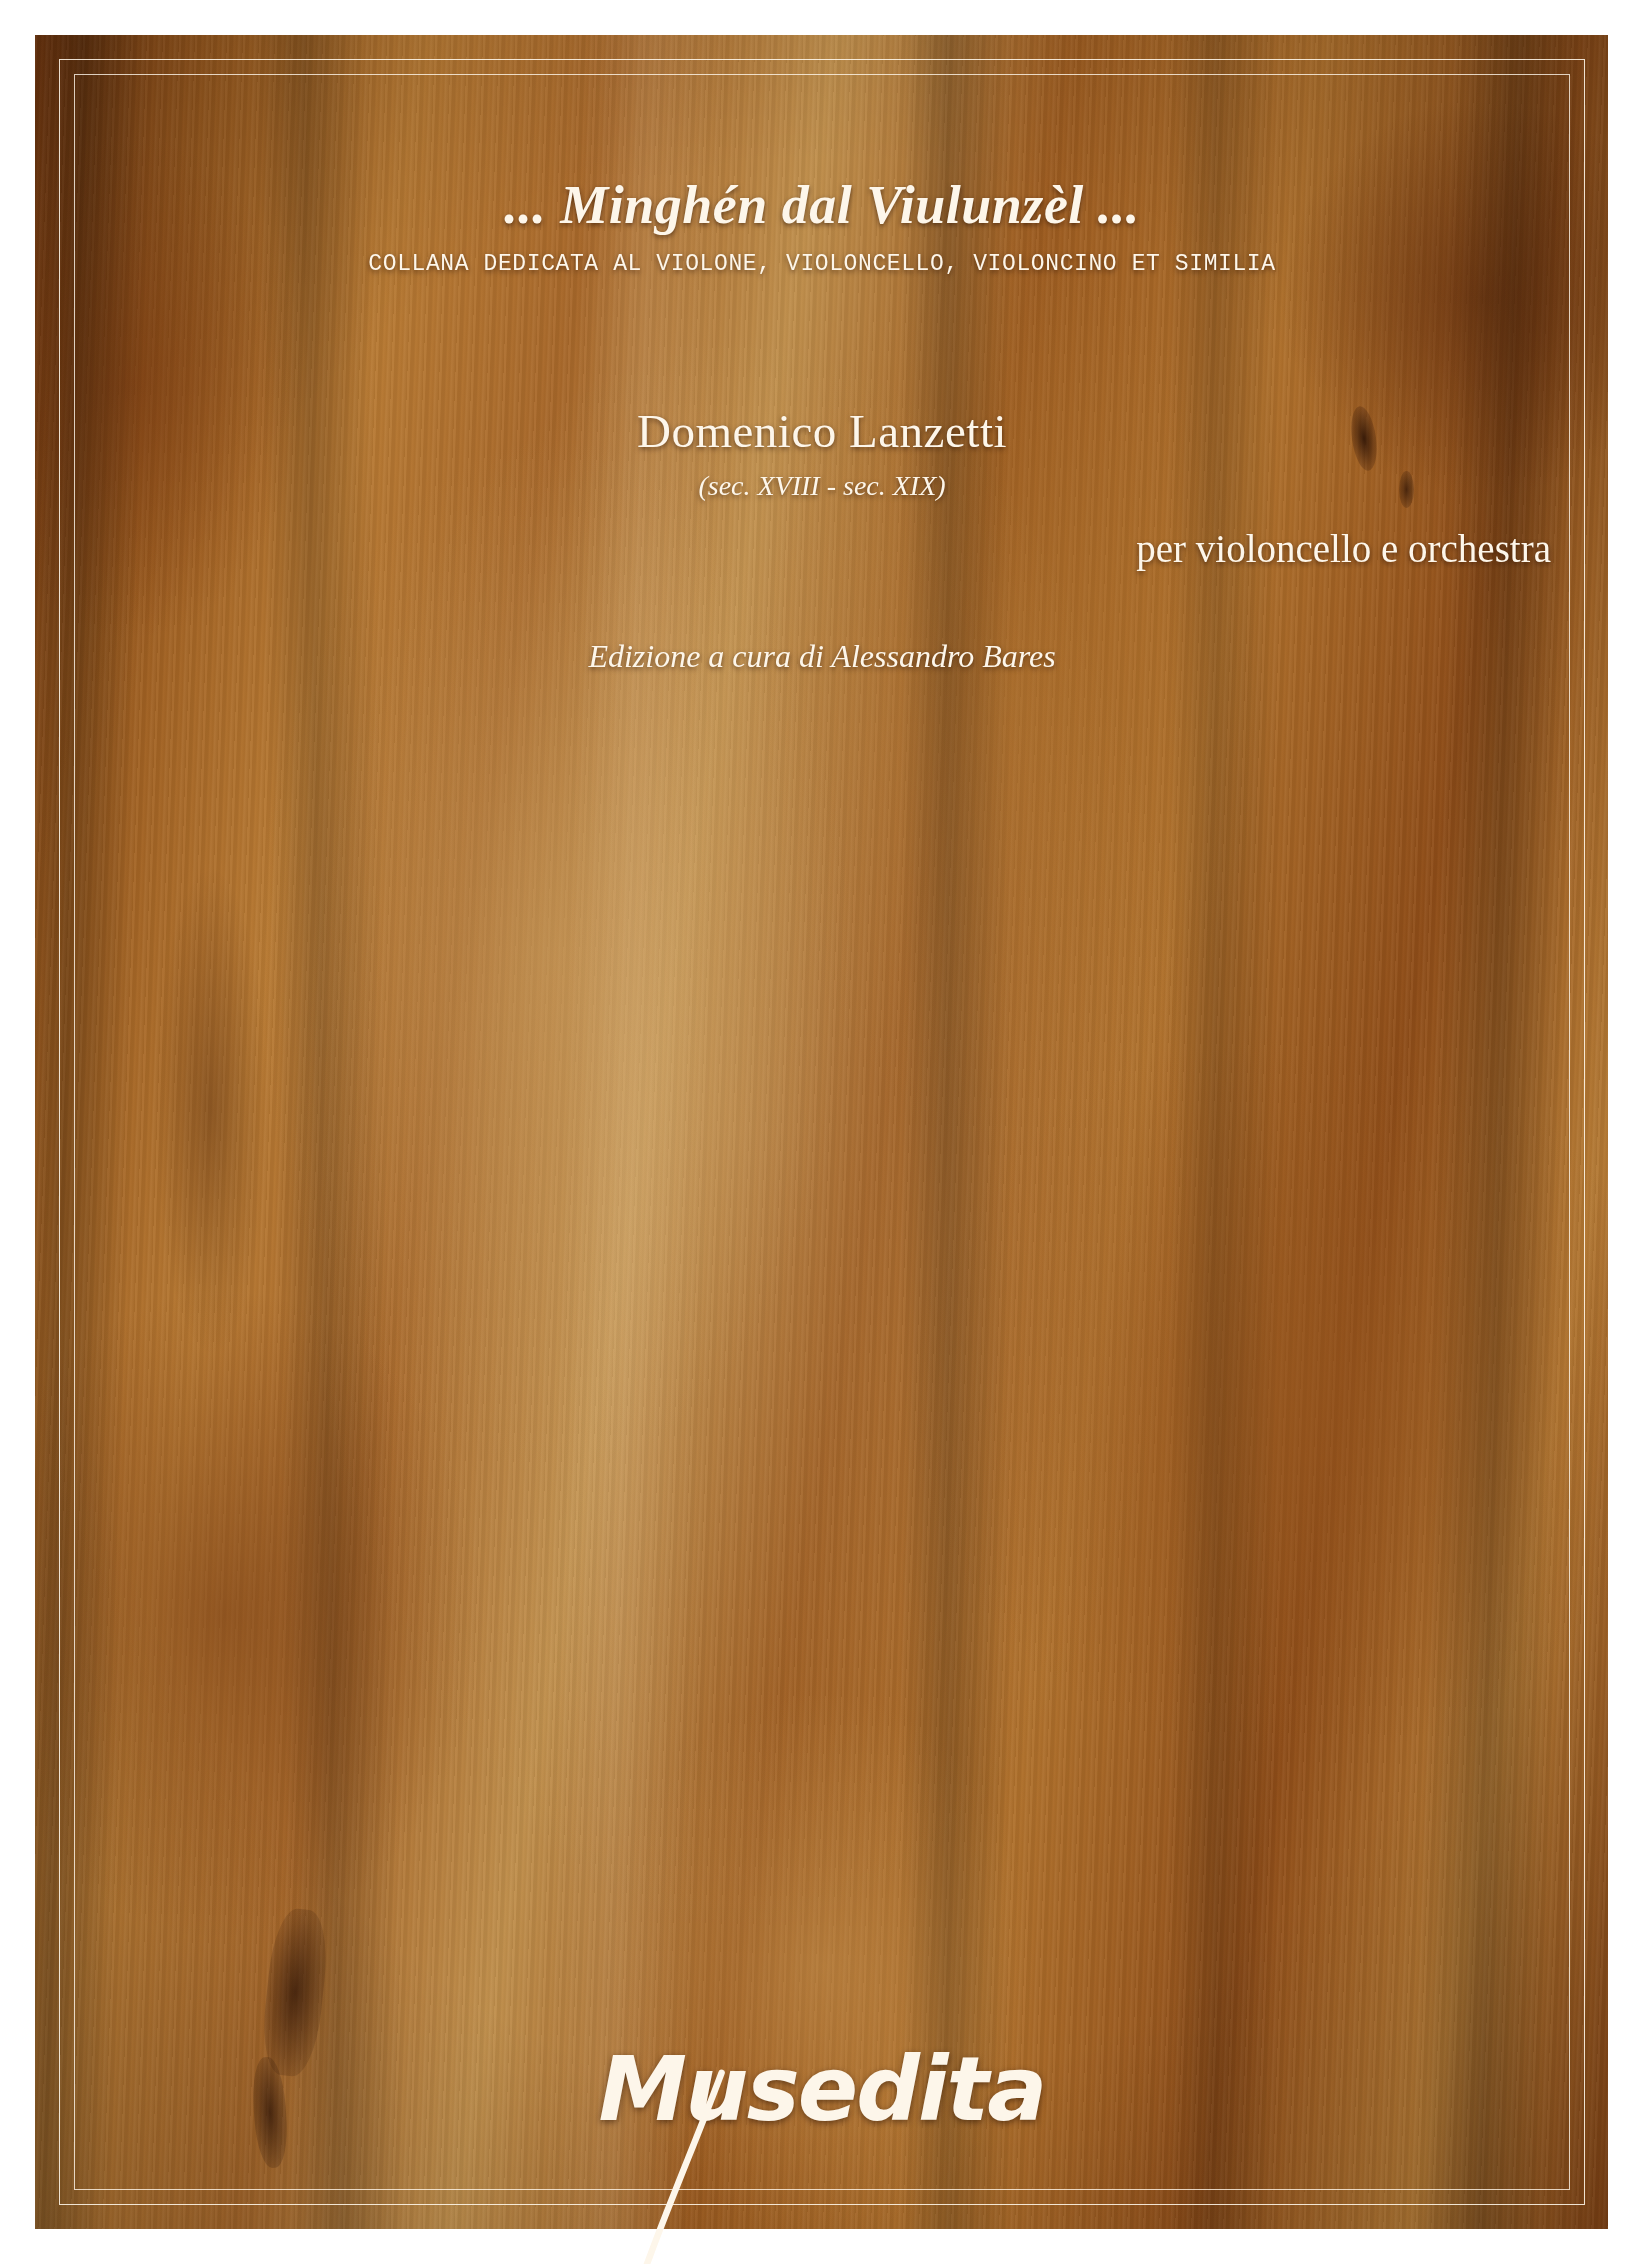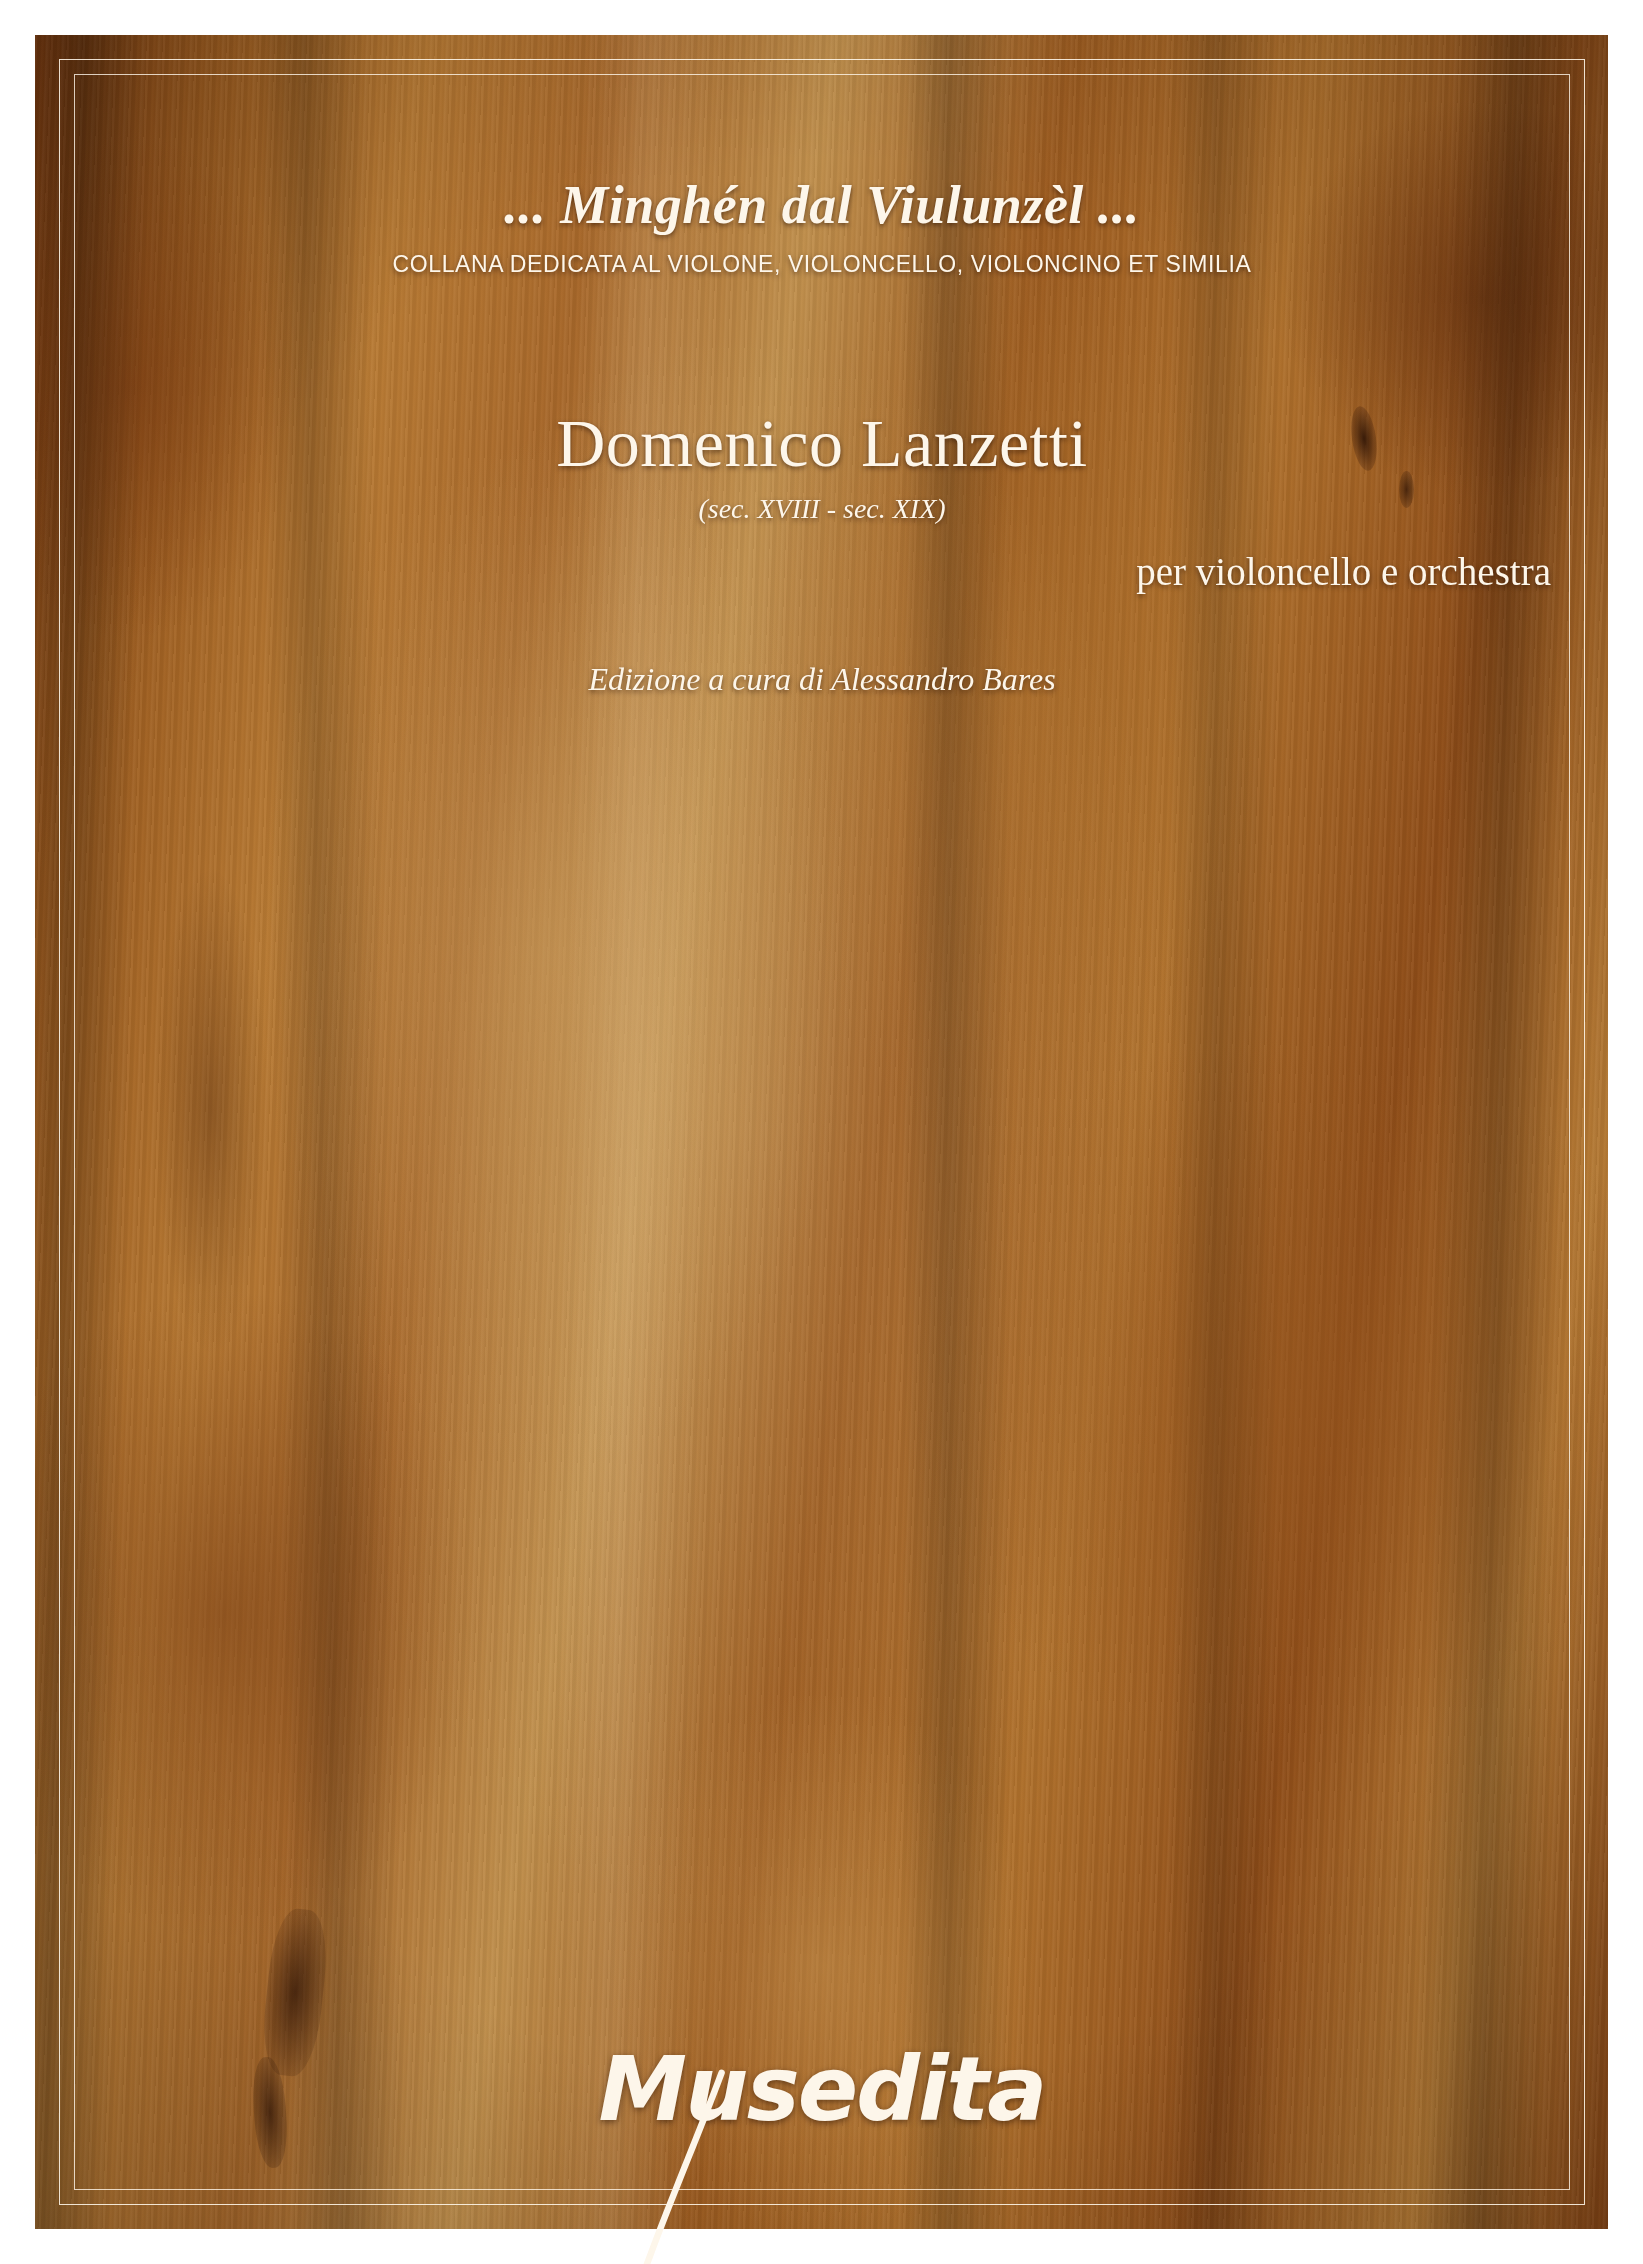--- a/index.html
+++ b/index.html
@@ -163,31 +163,31 @@
     font-family: "Liberation Serif", serif;
     font-weight: bold;
     font-style: italic;
     font-size: 54px;
     letter-spacing: 0.5px;
     margin: 0 0 9.3px 0;
     line-height: 1.1;
   }
 
   .series-sub {
-    font-family: Liberation Sans, sans-serif;
+    font-family: Liberation Mono, monospace;
     font-size: 23px;
     letter-spacing: 0.6px;
     margin: 16px;
     font-variant: small-caps;
     text-transform: uppercase;
   }
 
   .composer {
     font-family: "Liberation Serif", serif;
-    font-size: 68px;
+    font-size: 47px;
     margin: 130px 0 0 0;
     line-height: 1.05;
     letter-spacing: 0.5px;
   }
 
   .composer-dates {
     font-family: Liberation Serif, serif;
     font-style: italic;
     font-size: 28px;
     margin: 13px 0 0 0;

